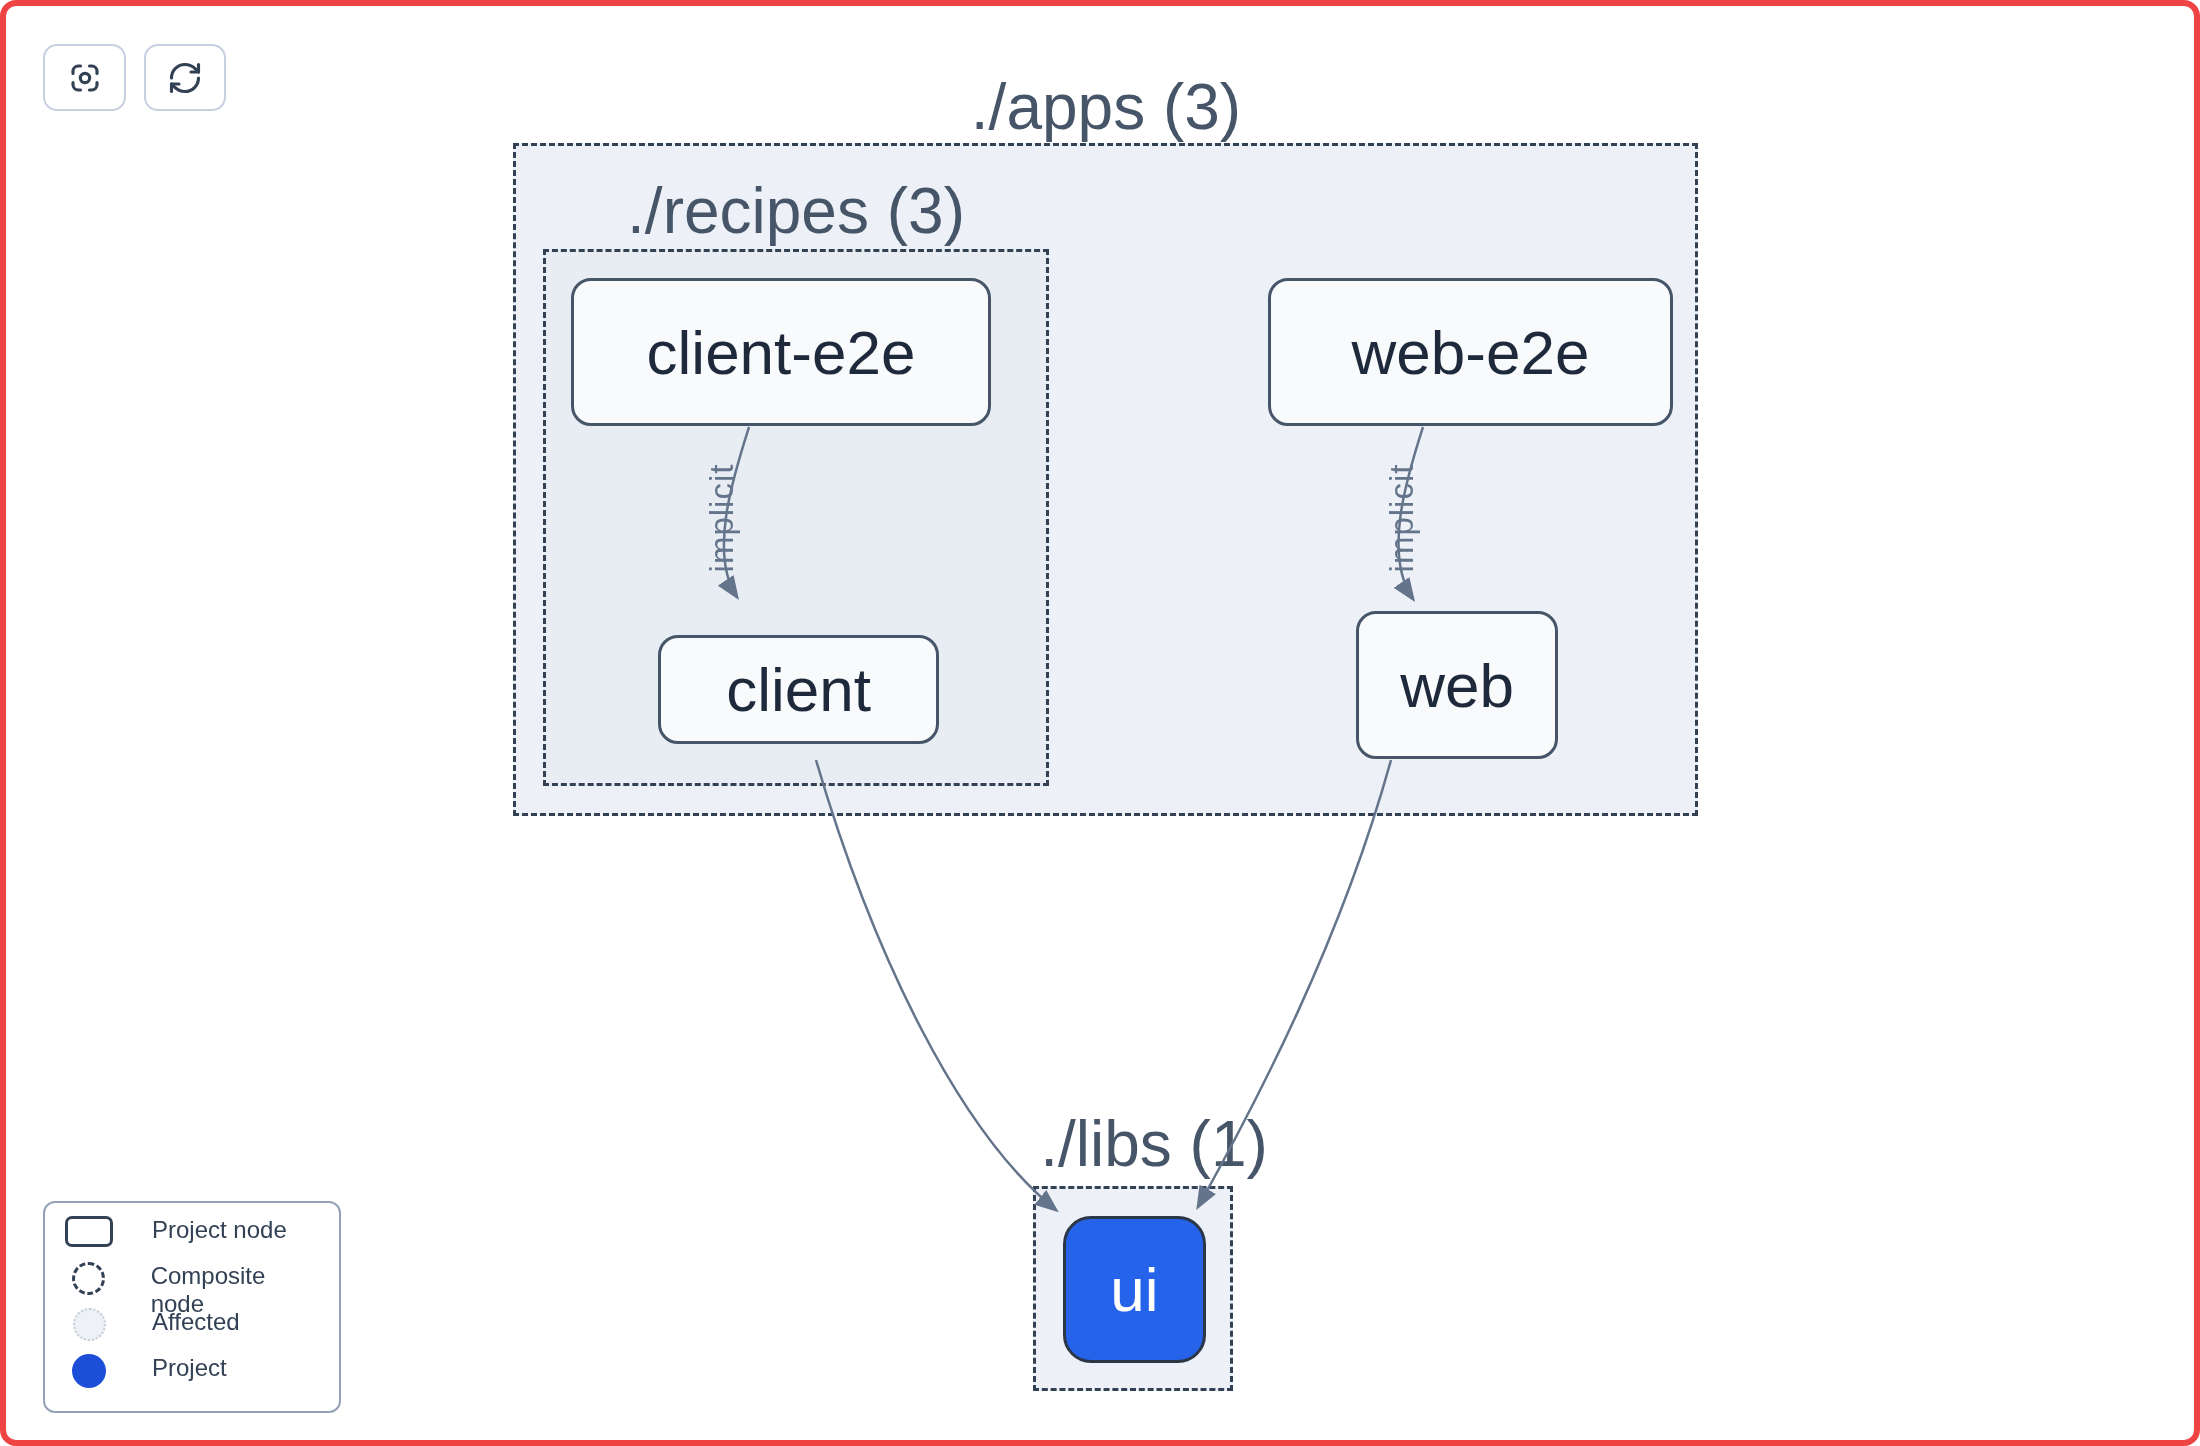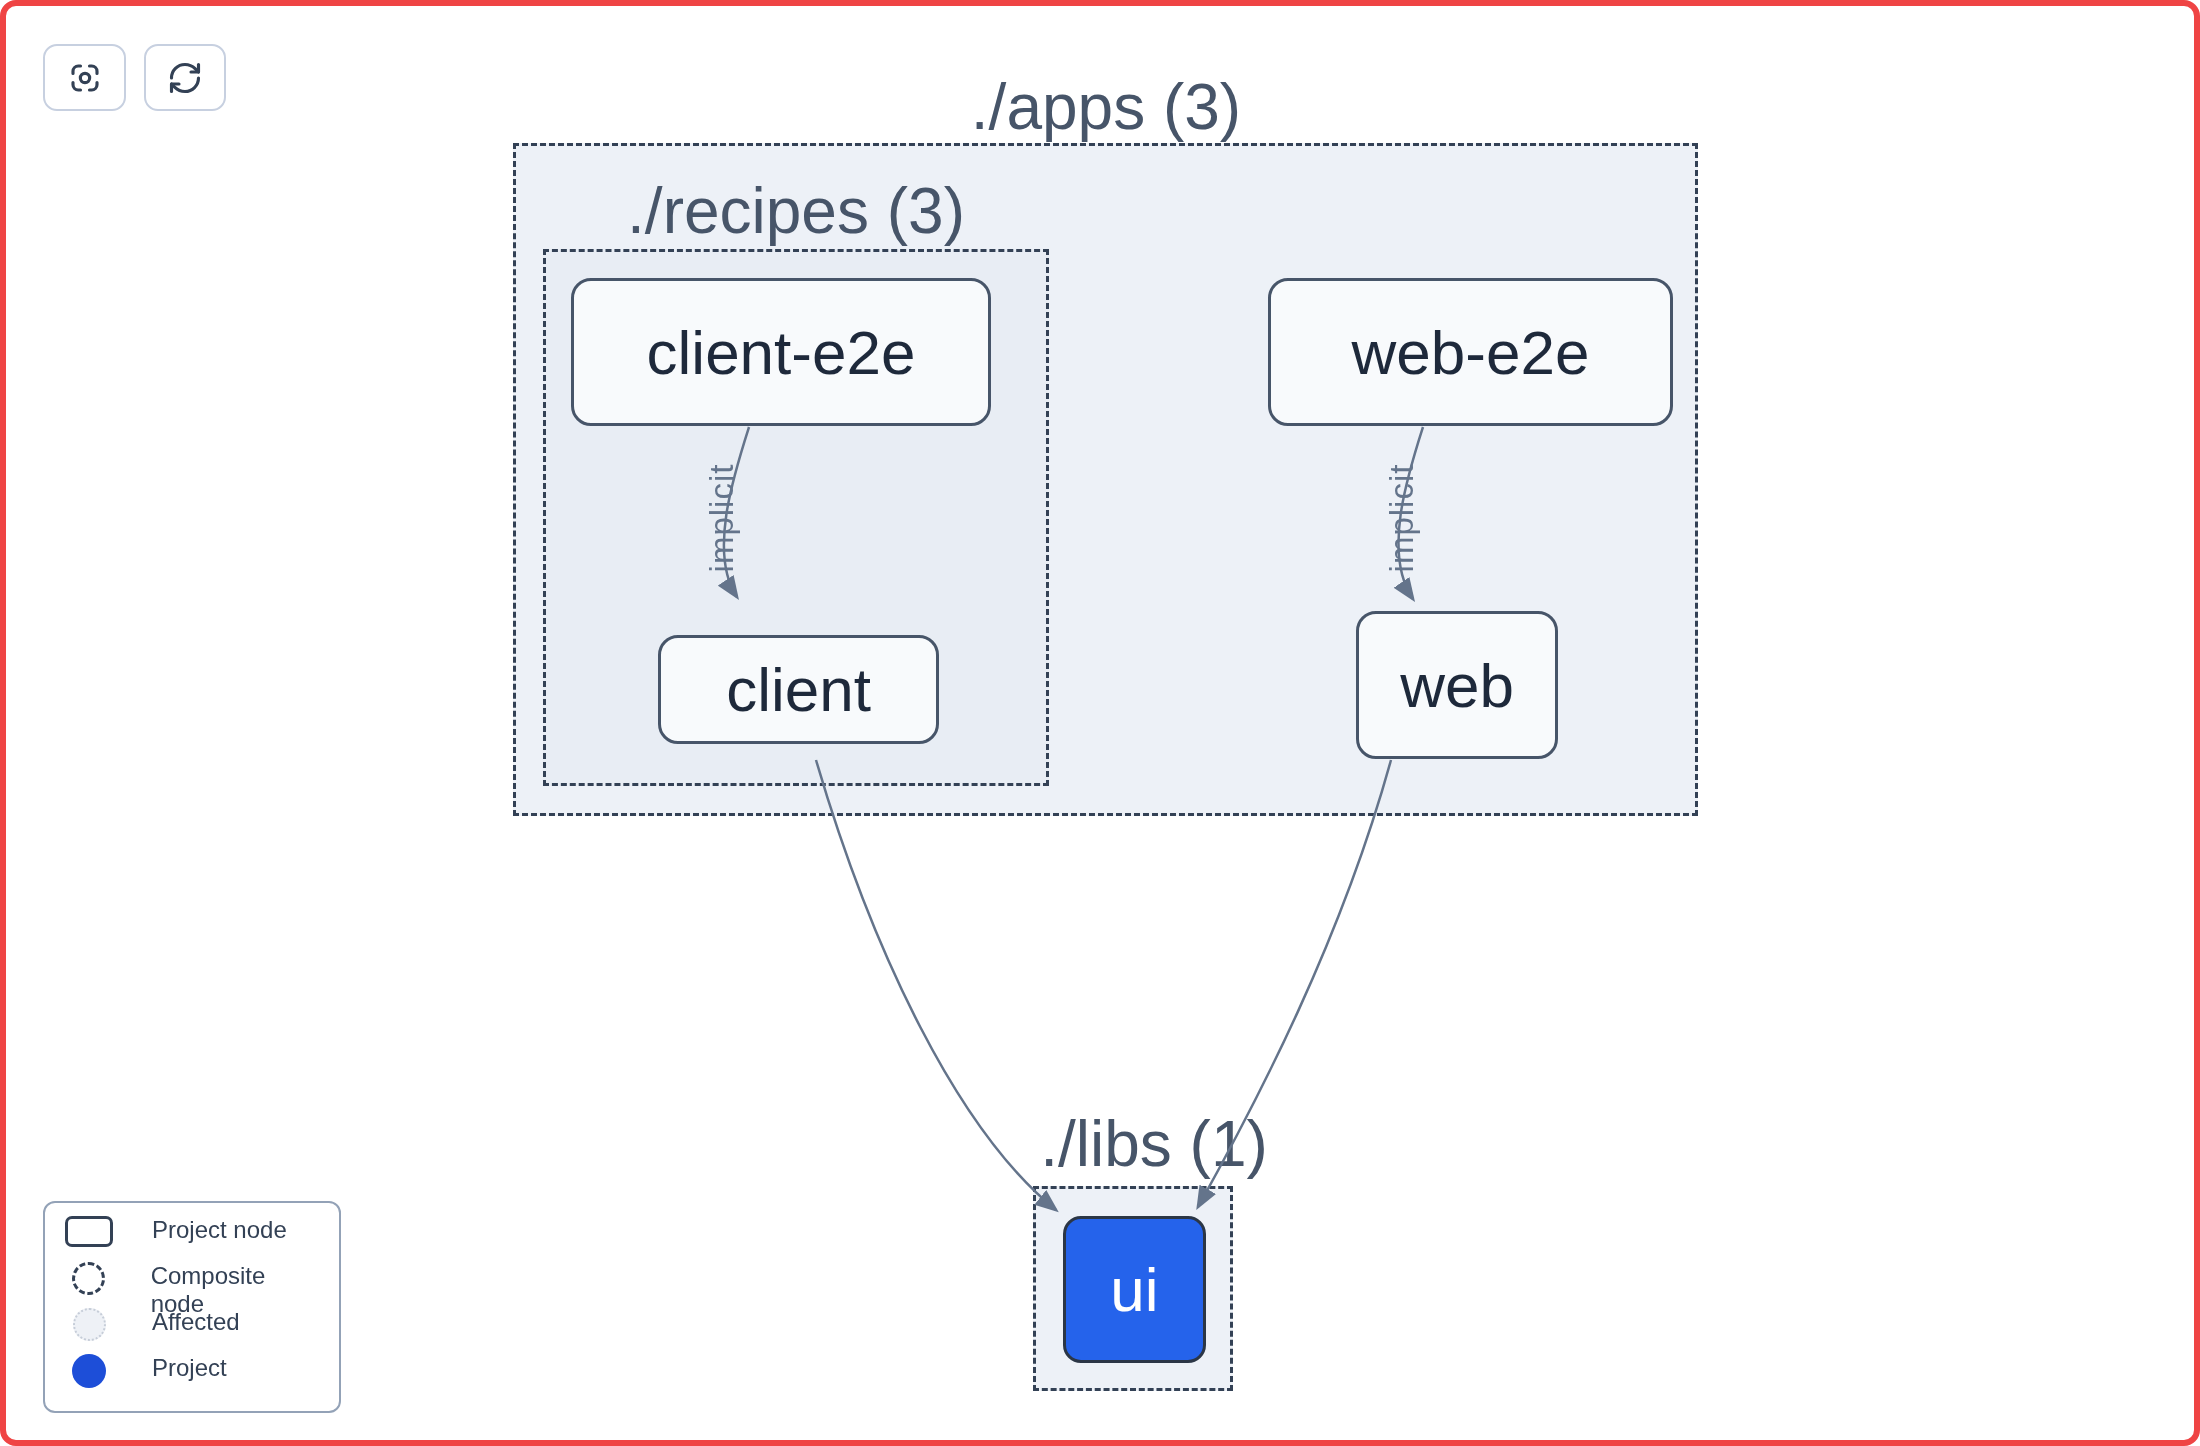--- a/index.html
+++ b/index.html
@@ -59,21 +59,21 @@
     justify-content: center;
     font-size: 62px;
     color: #1e293b;
     z-index: 4;
     white-space: nowrap;
   }
   .node.touched {
     background: #2563eb;
     border-color: #2b3646;
     color: #ffffff;
-    border-radius: 18px;
+    border-radius: 28px;
   }
 
   
   .toolbar-btn {
     position: absolute;
     background: #ffffff;
     border: 2px solid #c7d0e0;
     border-radius: 14px;
     display: flex;
     align-items: center;

